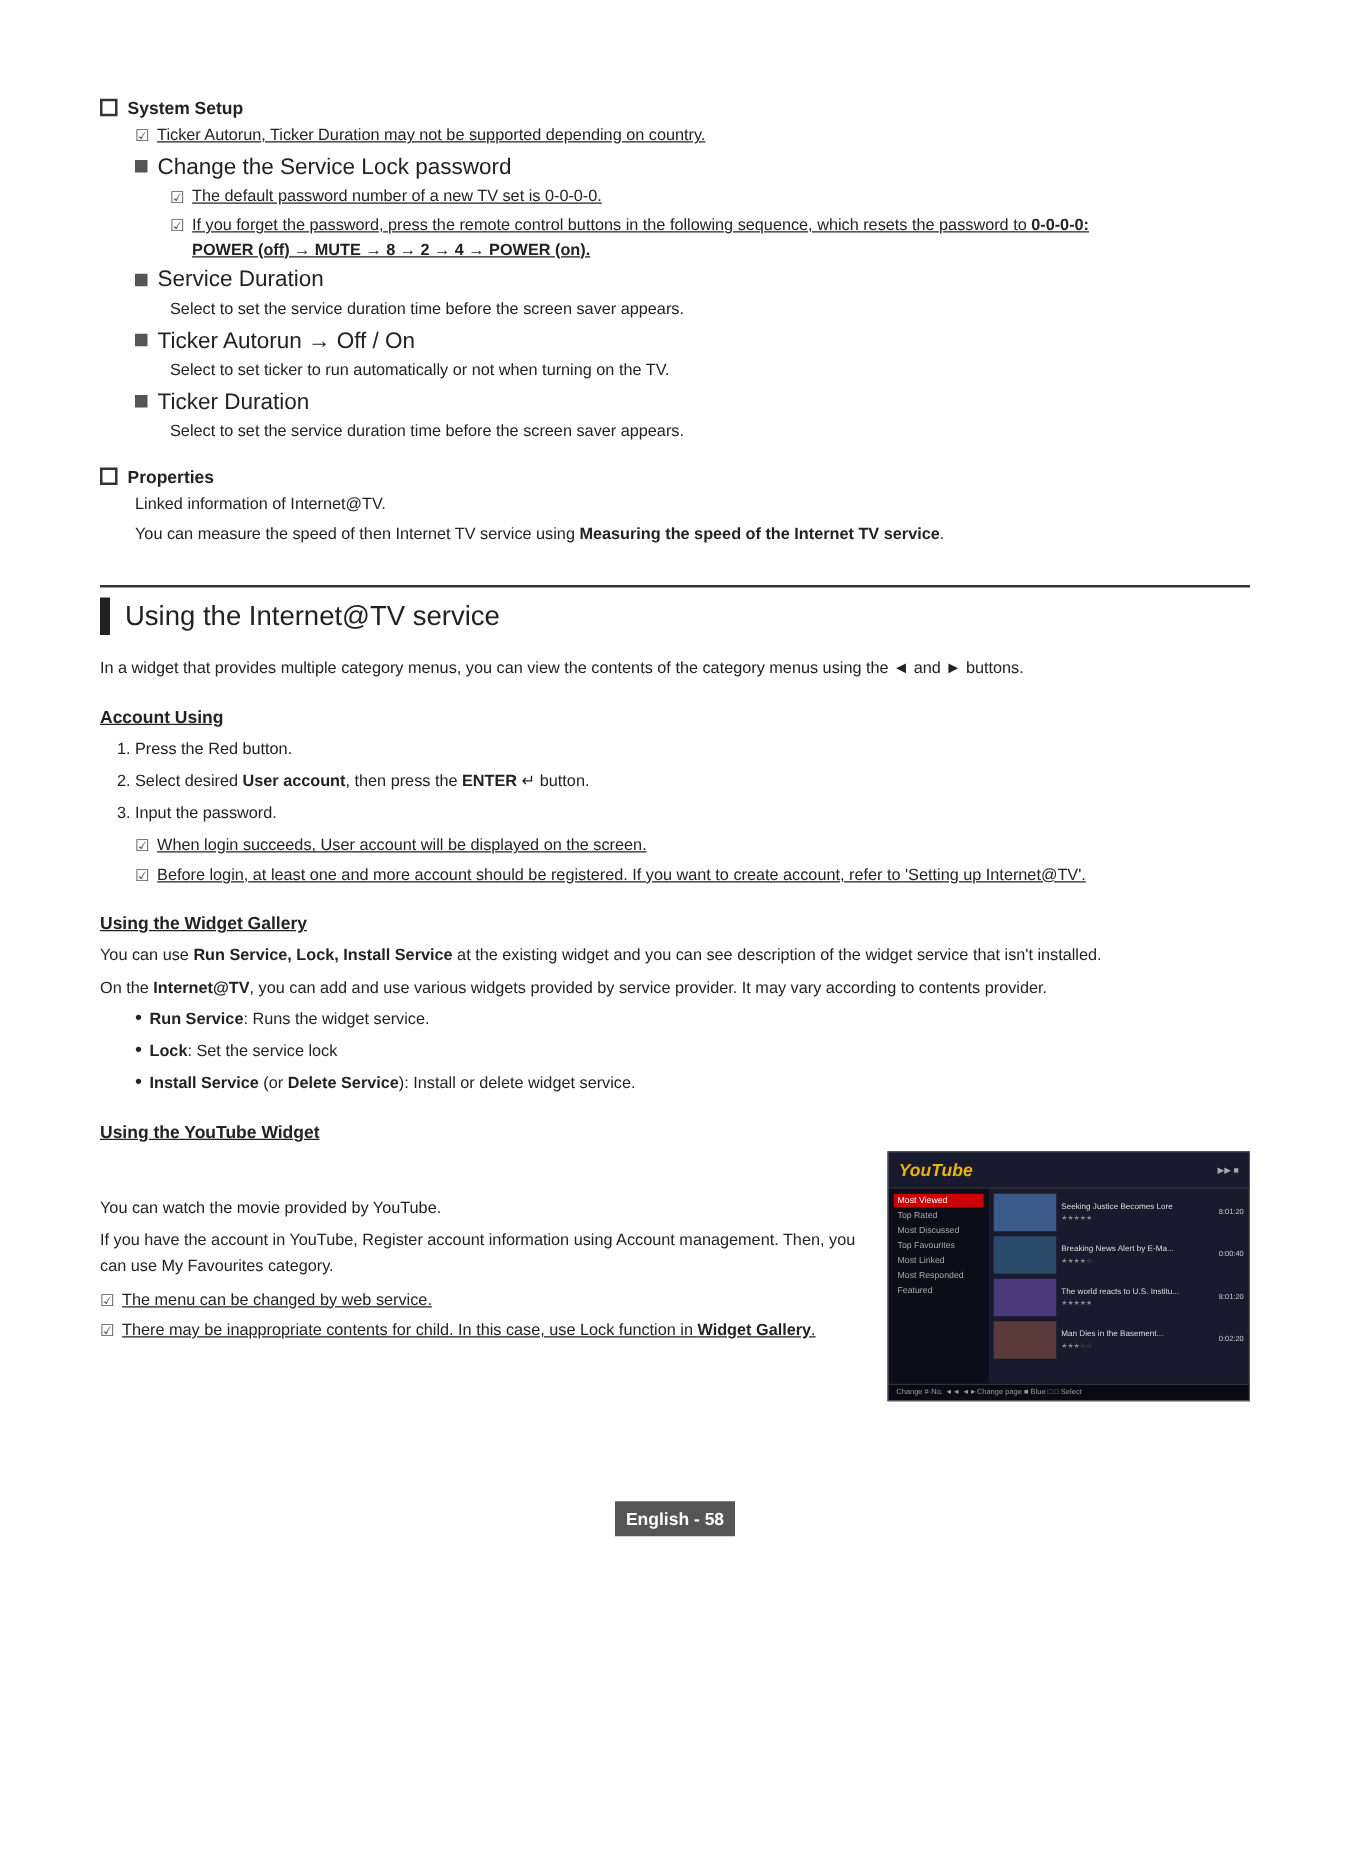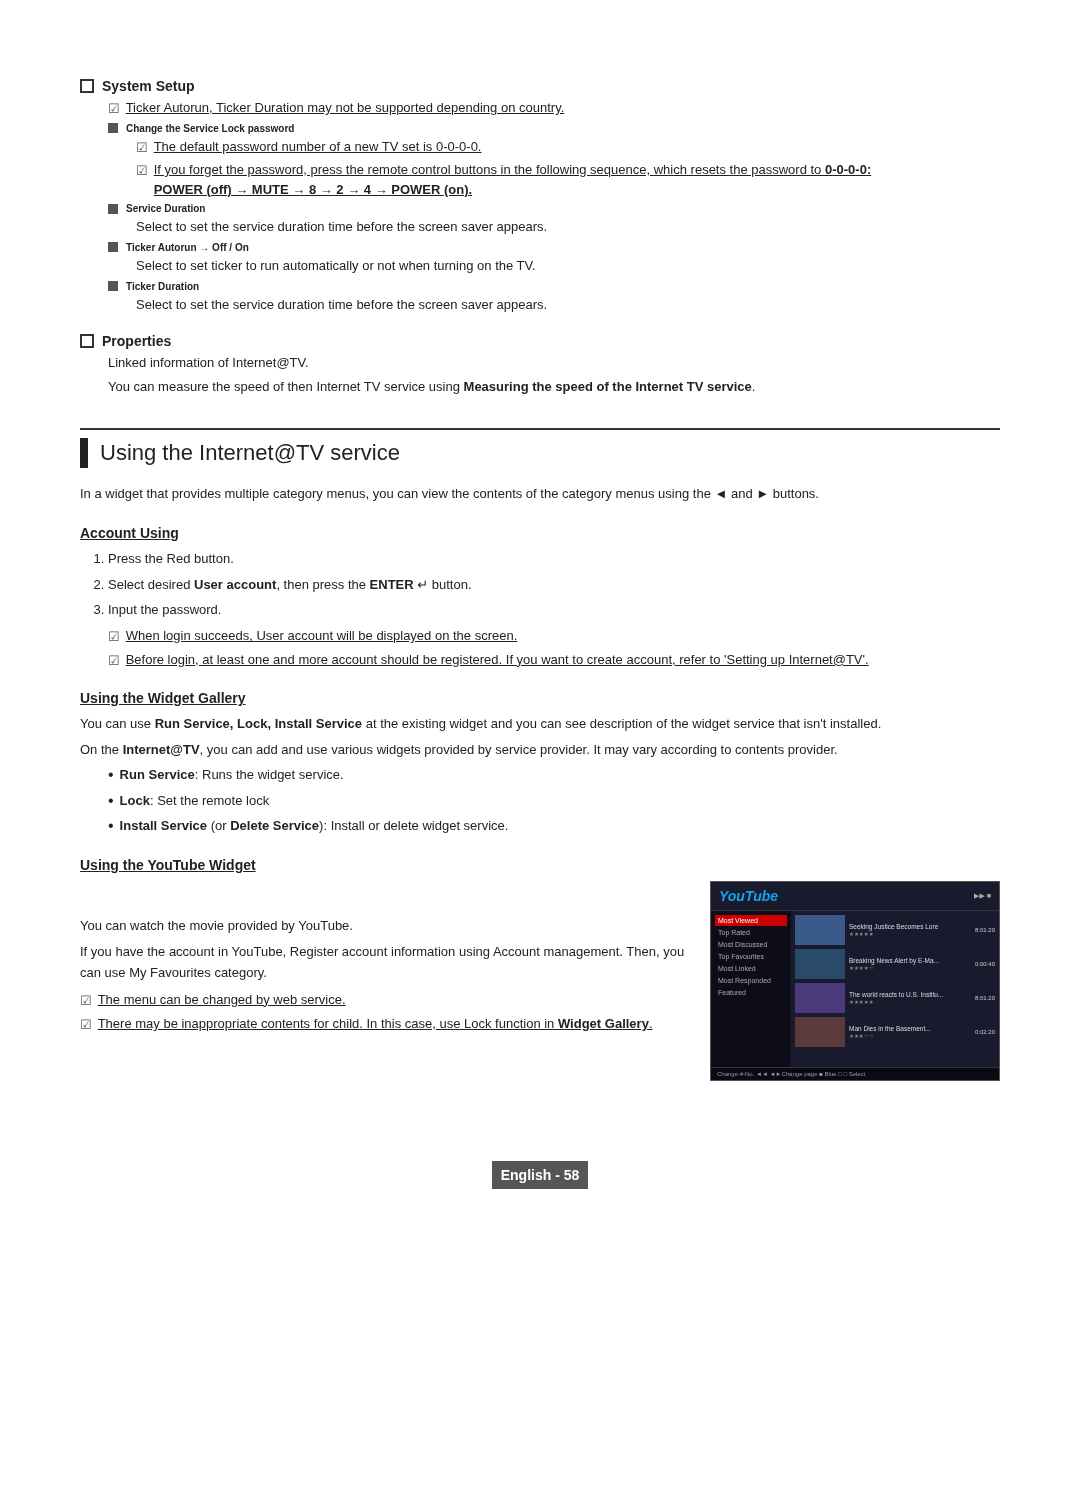--- a/index.html
+++ b/index.html
@@ -61,22 +61,22 @@
       text-decoration: underline;
     }
 
     .sub-section {
       margin-left: 28px;
       margin-top: 4px;
       margin-bottom: 4px;
     }
 
     .sub-heading {
-      font-weight: bold;
-      font-size: 10px;
+      font-weight: normal;
+      font-size: 18px;
       margin-bottom: 3px;
       display: flex;
       align-items: center;
       gap: 8px;
     }
 
     .body-text {
       margin-left: 28px;
       margin-top: 3px;
       font-size: 13px;
@@ -179,21 +179,21 @@
     .yt-header {
       background: #1a1a2e;
       padding: 6px 8px;
       display: flex;
       justify-content: space-between;
       align-items: center;
       border-bottom: 1px solid #333;
     }
 
     .yt-logo {
-      color: #0ea5e9;
+      color: #eab308;
       font-size: 14px;
       font-weight: bold;
       font-style: italic;
       text-align: center;
     }
 
     .yt-body {
       display: flex;
       height: calc(100% - 28px);
     }
@@ -388,21 +388,21 @@
       <span>You can use <strong>Run Service, Lock, Install Service</strong><span> at the existing widget and you can see description of the widget service that isn't installed.</span></span>
     </div>
     <div class="body-text" style="margin-left:0; margin-top:5px;">
       <span>On the </span><strong>Internet@TV</strong><span>, you can add and use various widgets provided by service provider. It may vary according to contents provider.</span>
     </div>
     <ul class="bullet-list">
       <li>
         <span><strong>Run Service</strong><span>: Runs the widget service.</span></span>
       </li>
       <li>
-        <span><strong>Lock</strong><span>: Set the remote lock</span></span>
+        <span><strong>Lock</strong><span>: Set the service lock</span></span>
       </li>
       <li>
         <span><strong>Install Service</strong><span> (or </span><strong>Delete Service</strong><span>): Install or delete widget service.</span></span>
       </li>
     </ul>
   </div>
 
   <div style="margin-top: 20px;">
     <div class="sub-section-title">Using the YouTube Widget</div>
     <div class="youtube-widget-section">

